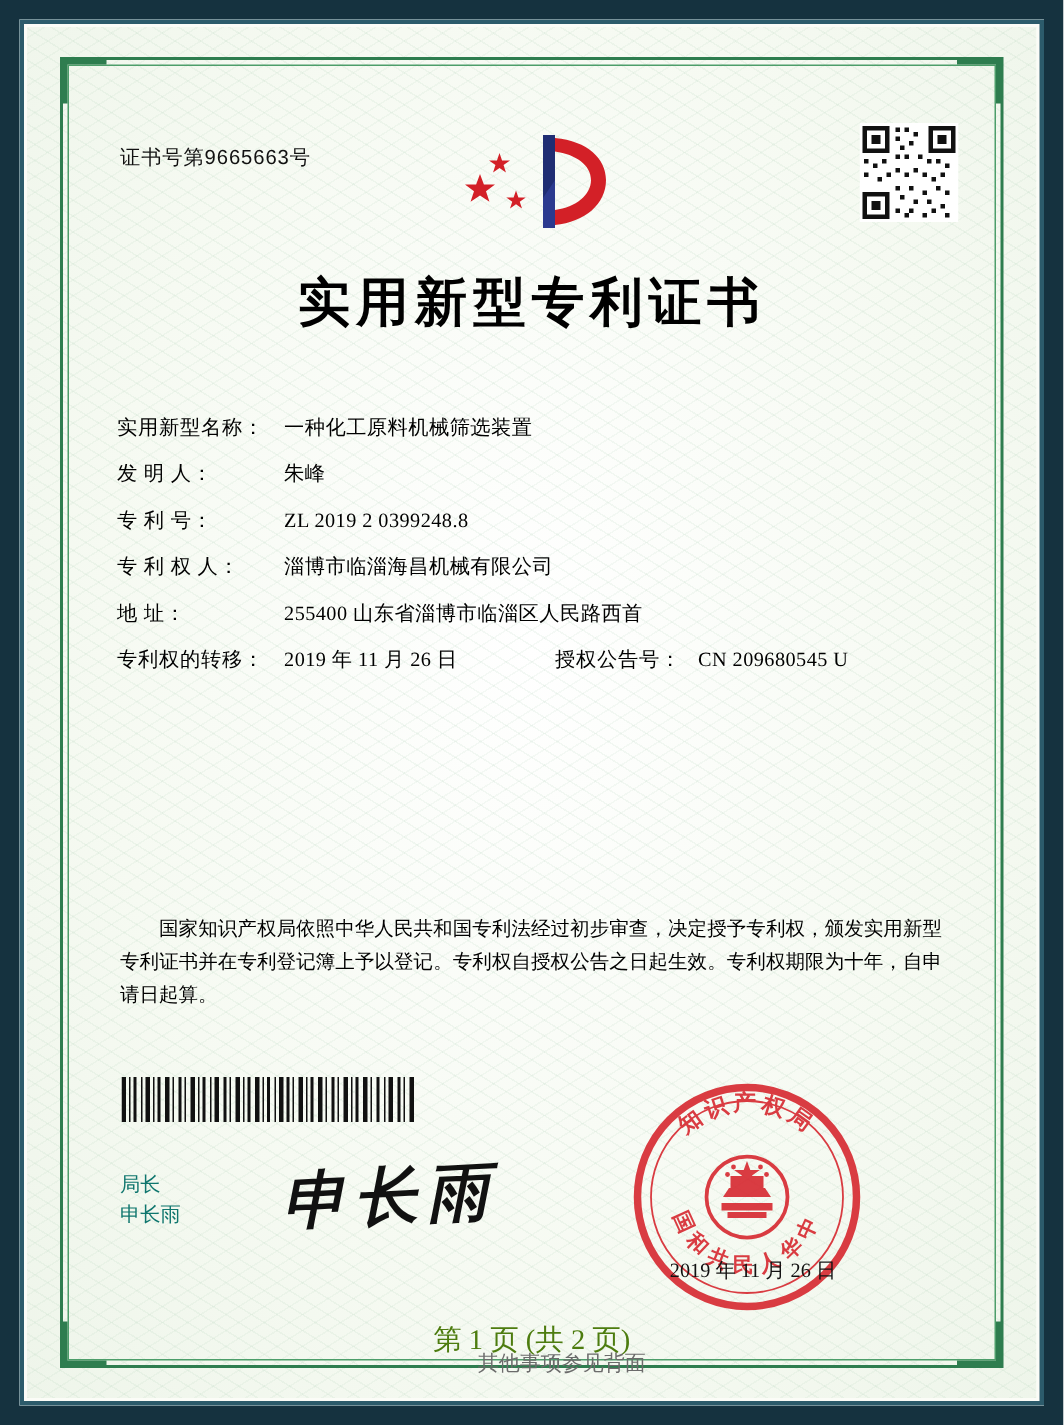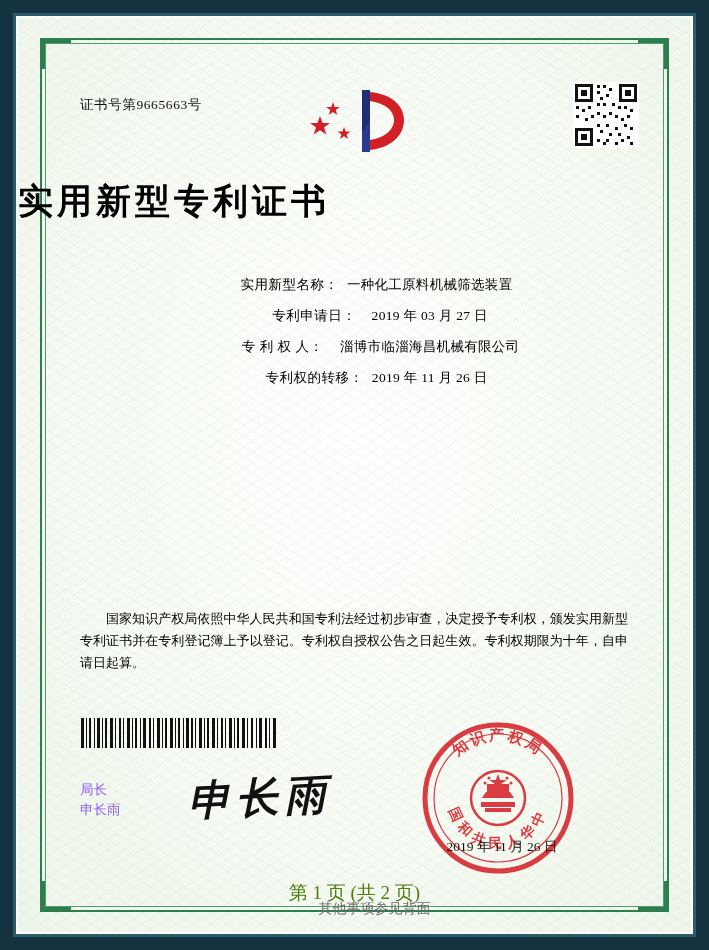--- a/index.html
+++ b/index.html
@@ -91,21 +91,21 @@
     height: 914px;
   }
   
   .cert-no {
     position: absolute;
     left: 62px;
     top: 78px;
     font-size: 13.5px;
     color: #111;
     letter-spacing: 0.6px;
-    font-family: Liberation Serif, serif;
+    font-family: Liberation Sans, sans-serif;
   }
   
   .emblem {
     position: absolute;
     left: 282px;
     top: 62px;
     width: 110px;
     height: 80px;
   }
   
@@ -115,34 +115,33 @@
     top: 64px;
     width: 66px;
     height: 66px;
   }
   
   .title {
     position: absolute;
     left: 0;
     top: 160px;
     width: 673px;
-    text-align: left;
+    text-align: center;
     font-size: 35px;
     font-weight: bold;
     letter-spacing: 4px;
     color: #000;
     font-family: "DejaVu Sans", "Liberation Sans", sans-serif;
   }
   
   .fields {
     position: absolute;
-    left: 76px;
+    left: 60px;
     top: 258px;
     width: 560px;
-    text-align: center;
   }
   .field-row {
     position: relative;
     height: 31px;
     font-size: 13.5px;
     color: #111;
     white-space: nowrap;
   }
   .field-label {
     display: inline-block;
@@ -185,21 +184,21 @@
     width: 200px;
     height: 30px;
   }
   
   .sign-block {
     position: absolute;
     left: 62px;
     top: 762px;
     font-size: 13.5px;
     line-height: 20px;
-    color: #8b5cf6;
+    color: #0f766e;
   }
   .signature-script {
     position: absolute;
     left: 170px;
     top: 752px;
     font-size: 42px;
     font-family: "DejaVu Serif", serif;
     font-style: italic;
     font-weight: bold;
     color: #111;
@@ -339,30 +338,42 @@
       </div>
 
       <div class="title">实用新型专利证书</div>
 
       <div class="fields">
         <div class="field-row">
           <span class="field-label lbl-w5">实用新型名称：</span>
           <span class="field-value">一种化工原料机械筛选装置</span>
         </div>
         <div class="field-row">
-          <span class="field-label lbl-w5">专利申请日：</span>
-          <span class="field-value">2019 年 03 月 27 日</span>
+          <span class="field-label lbl-w5">发  明  人：</span>
+          <span class="field-value">朱峰</span>
+        </div>
+        <div class="field-row">
+          <span class="field-label lbl-w5">专  利  号：</span>
+          <span class="field-value">ZL 2019 2 0399248.8</span>
         </div>
         <div class="field-row">
           <span class="field-label lbl-w5">专 利 权 人：</span>
           <span class="field-value">淄博市临淄海昌机械有限公司</span>
         </div>
+        <div class="field-row">
+          <span class="field-label lbl-w5">地      址：</span>
+          <span class="field-value">255400  山东省淄博市临淄区人民路西首</span>
+        </div>
         <div class="field-row row-2col">
           <span class="field-label lbl-w5">专利权的转移：</span>
           <span class="field-value">2019 年 11 月 26 日</span>
+          <span class="col2">
+            <span class="field-label">授权公告号：</span>
+            <span class="field-value">CN 209680545 U</span>
+          </span>
         </div>
       </div>
 
       <div class="paragraphs">
         <p>国家知识产权局依照中华人民共和国专利法经过初步审查，决定授予专利权，颁发实用新型专利证书并在专利登记簿上予以登记。专利权自授权公告之日起生效。专利权期限为十年，自申请日起算。</p>
       </div>
 
       <div class="barcode">
         <svg viewBox="0 0 200 30" width="200" height="30" xmlns="http://www.w3.org/2000/svg">
           <g fill="#111111">

